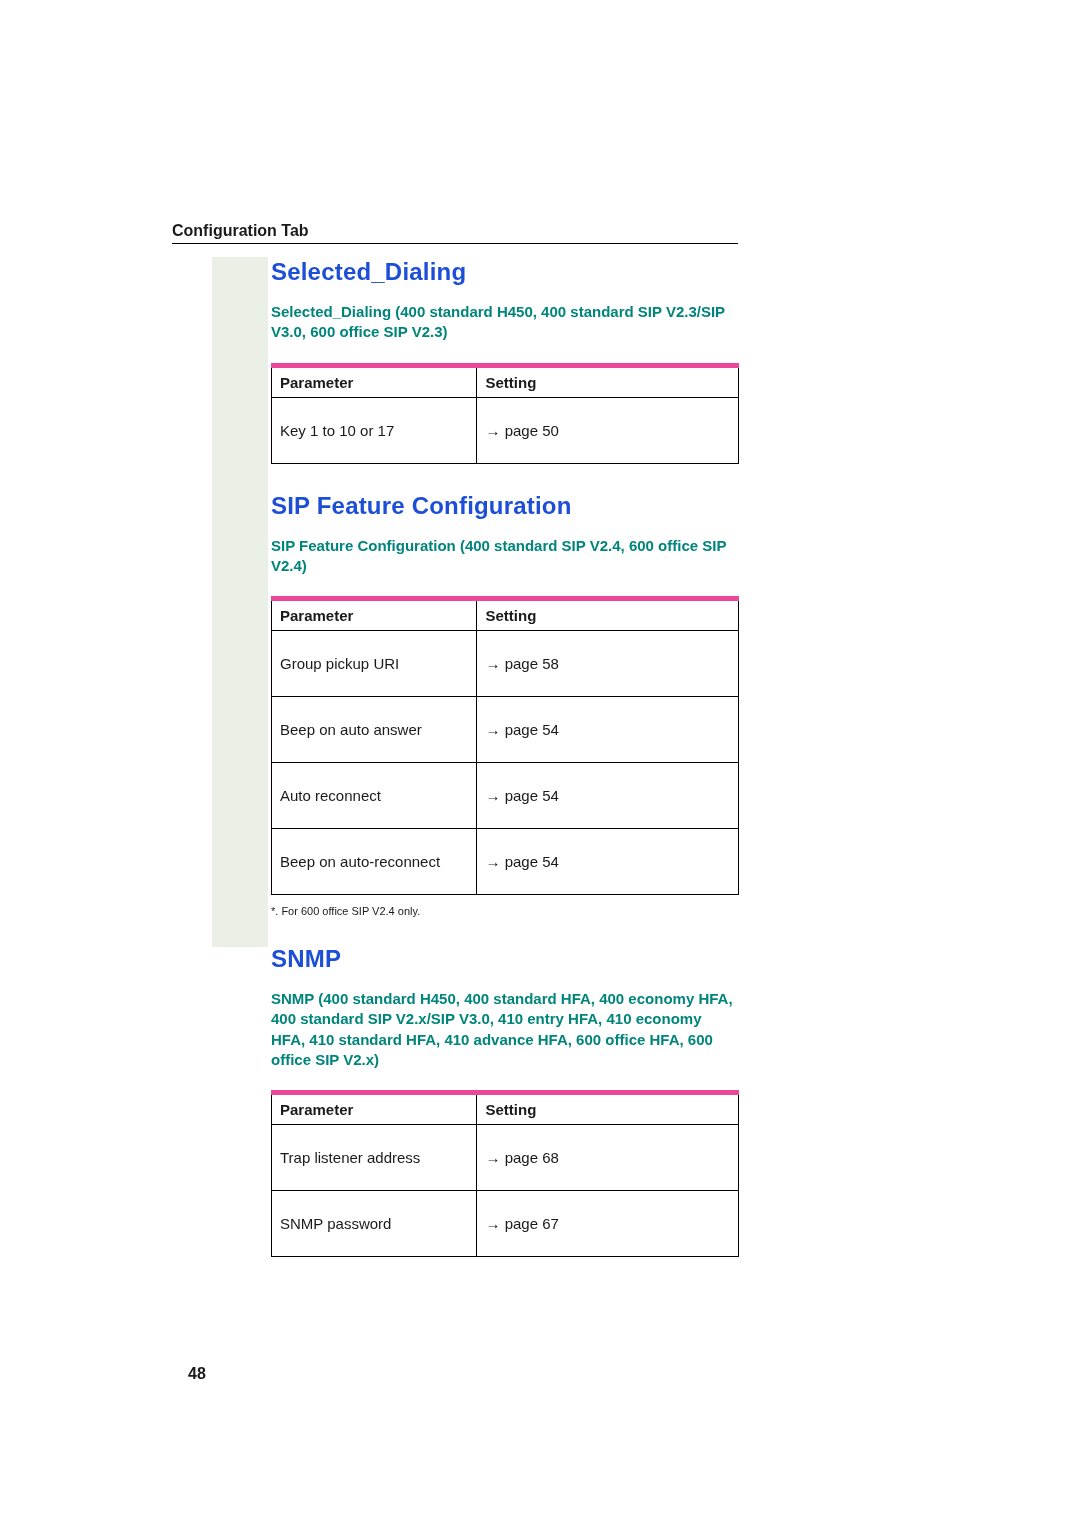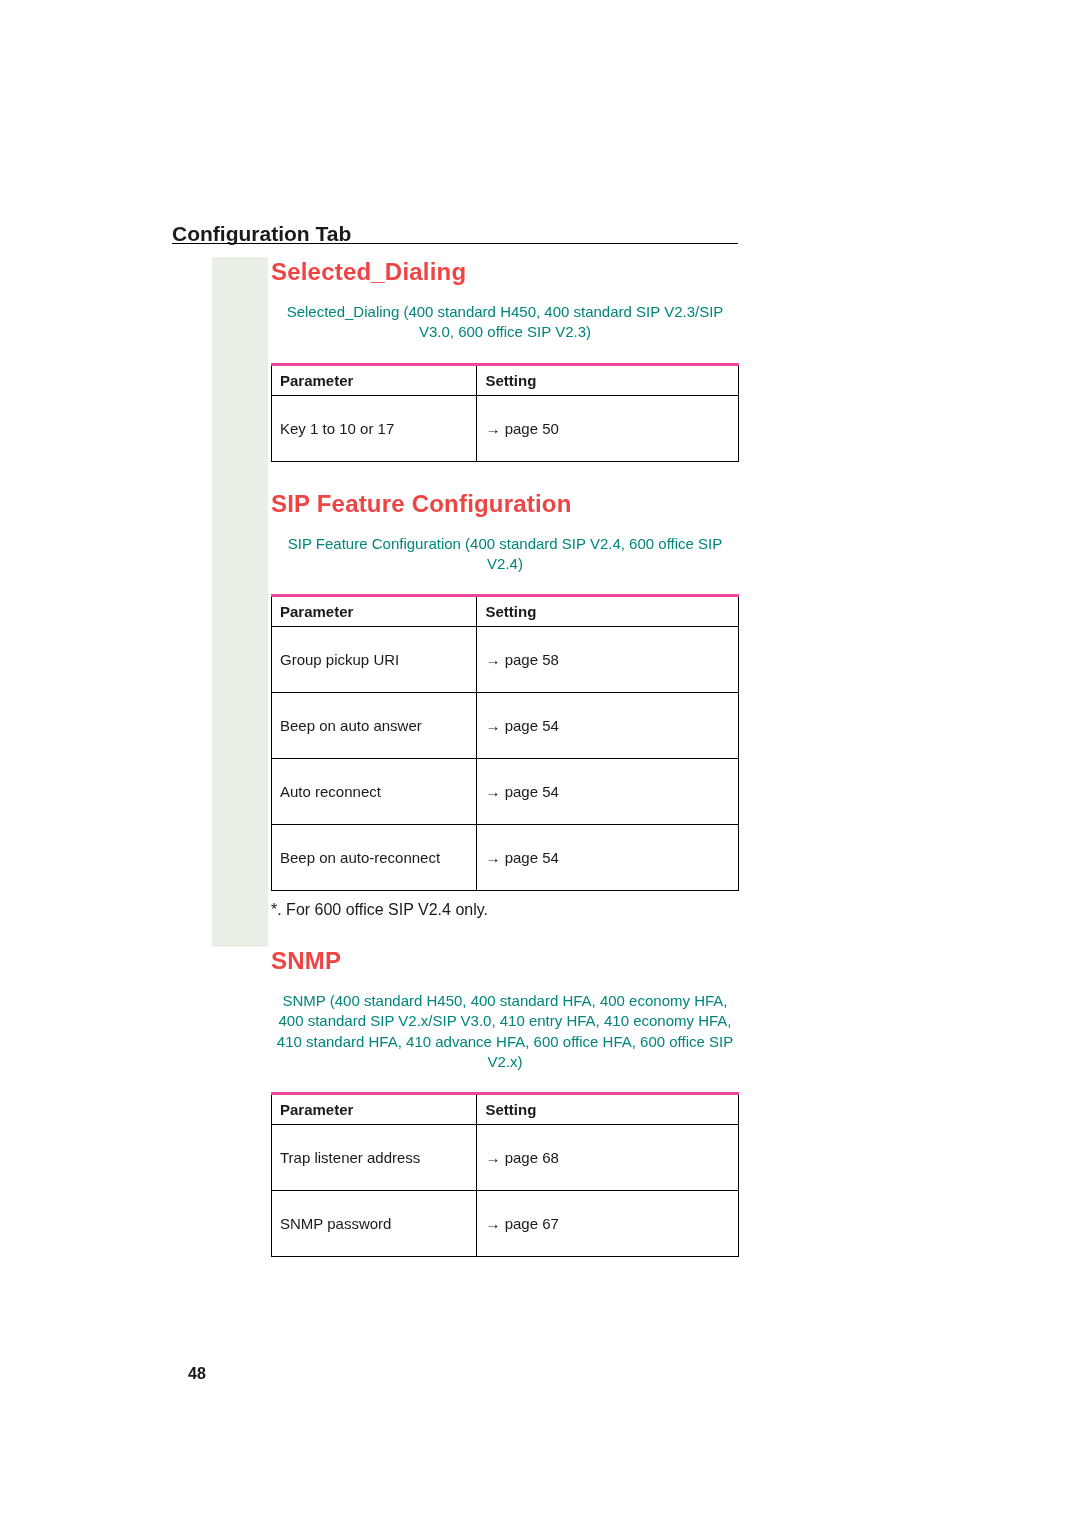--- a/index.html
+++ b/index.html
@@ -13,21 +13,21 @@
     width: 1080px;
     height: 1528px;
     position: relative;
     box-sizing: border-box;
   }
   .header-label {
     position: absolute;
     left: 172px;
     top: 222px;
     font-weight: 700;
-    font-size: 21px;
+    font-size: 16px;
   }
   .header-rule {
     position: absolute;
     left: 172px;
     top: 243px;
     width: 566px;
     height: 0;
     border-top: 1.5px solid #000;
   }
   .sidebar-band {
@@ -42,56 +42,55 @@
     position: absolute;
     left: 271px;
     top: 258px;
     width: 468px;
   }
   h2.section {
     font-family: "Helvetica Neue Condensed Bold","Arial Narrow",Arial,sans-serif;
     font-stretch: condensed;
     font-weight: 700;
     font-size: 24px;
-    color: #ef4444;
+    color: #1d4ed8;
     margin: 0 0 16px 0;
     letter-spacing: 0.2px;
   }
   .subgreen {
     color: #00857b;
-    font-weight: 400;
+    font-weight: 700;
     font-size: 15px;
     line-height: 1.35;
     margin: 0 0 20px 0;
-    text-align: center;
   }
   table.param {
     width: 100%;
     border-collapse: collapse;
     border: 1px solid #000;
     font-size: 15px;
   }
   table.param th {
     text-align: left;
     font-weight: 700;
     padding: 6px 8px;
-    border-top: 3px solid #ec4899;
+    border-top: 5px solid #ec4899;
     border-bottom: 1px solid #000;
   }
   table.param td {
     padding: 24px 8px;
     border-top: 1px solid #000;
   }
   table.param .col-setting {
     border-left: 1px solid #000;
     width: 56%;
   }
   .arrow { font-family: sans-serif; }
   .footnote {
-    font-size: 16px;
+    font-size: 11px;
     margin: 10px 0 0 0;
     padding-left: 6px;
     text-indent: -6px;
   }
   .section-gap { height: 28px; }
   .page-number {
     position: absolute;
     left: 188px;
     bottom: 145px;
     font-weight: 700;

